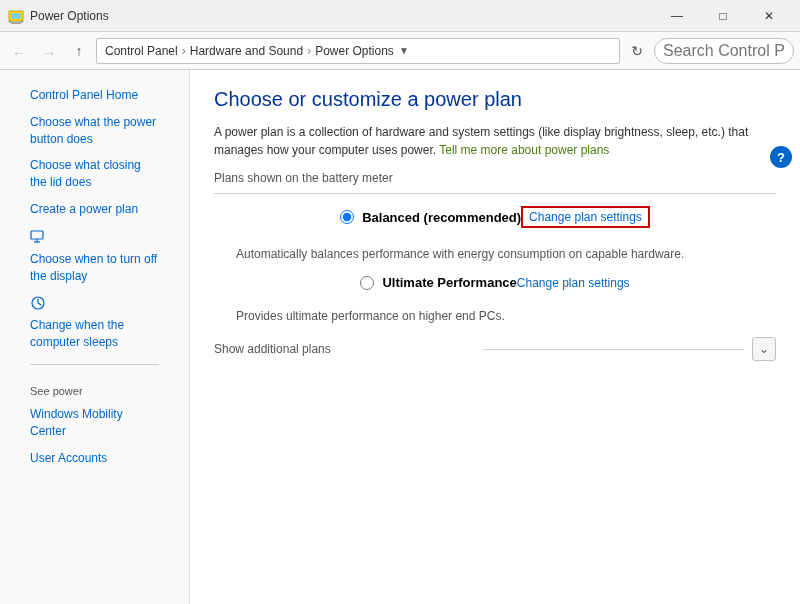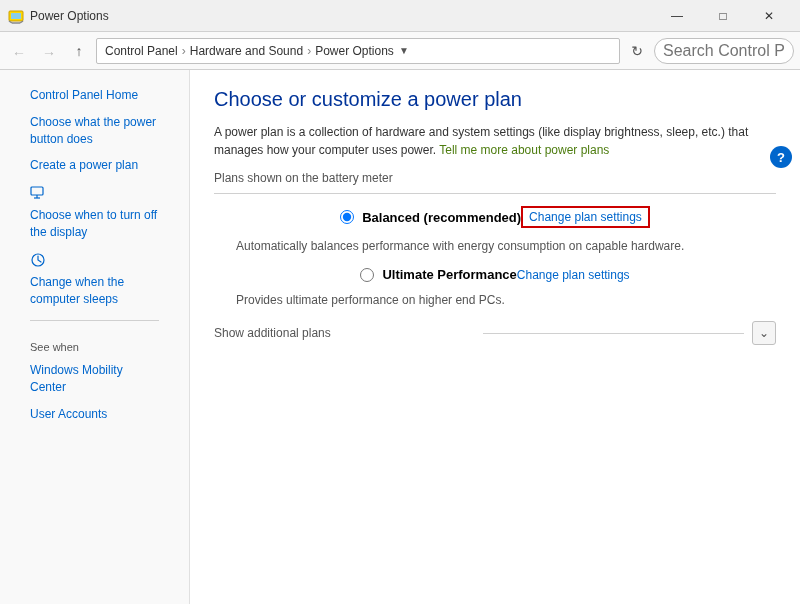--- a/index.html
+++ b/index.html
@@ -173,21 +173,21 @@
       width: 14px; height: 14px; cursor: pointer;
     }
     .plan-name {
       font-size: 13px;
       font-weight: 600;
       color: #000;
     }
     .plan-desc {
       font-size: 12px;
       color: #555;
-      margin-top: 11px;
+      margin-top: 19px;
       margin-left: 22px;
     }
     .change-settings-link {
       color: #0066cc;
       text-decoration: none;
       font-size: 12px;
       cursor: pointer;
       white-space: nowrap;
     }
     .change-settings-link.highlighted {
@@ -285,20 +285,23 @@
 <div class="main-layout">
 
   <div class="sidebar">
     <div class="sidebar-item">
       <span>Control Panel Home</span>
     </div>
     <div class="sidebar-item">
       <span>Choose what the power button does</span>
     </div>
     <div class="sidebar-item">
+      <span>Choose what closing the lid does</span>
+    </div>
+    <div class="sidebar-item">
       <span>Create a power plan</span>
     </div>
     <div class="sidebar-item with-icon">
       <span class="item-icon">
         <svg viewBox="0 0 16 16" fill="none" width="16" height="16">
             <rect x="1" y="2" width="12" height="8" rx="1" stroke="#0066cc" stroke-width="1.2" fill="none"></rect>
             <line x1="7" y1="10" x2="7" y2="13" stroke="#0066cc" stroke-width="1.2"></line>
             <line x1="4" y1="13" x2="10" y2="13" stroke="#0066cc" stroke-width="1.2"></line>
           </svg>
       </span>
@@ -309,21 +312,21 @@
         <svg viewBox="0 0 16 16" fill="none" width="16" height="16">
             <path d="M8 2a6 6 0 1 0 6 6A6 6 0 0 0 8 2z" stroke="#0066cc" stroke-width="1.2" fill="none"></path>
             <path d="M8 4v4l3 2" stroke="#0066cc" stroke-width="1.2" stroke-linecap="round"></path>
           </svg>
       </span>
       <span>Change when the computer sleeps</span>
     </div>
 
     <hr class="sidebar-divider">
 
-    <div class="sidebar-section-label">See when</div>
+    <div class="sidebar-section-label">See power</div>
     <div class="sidebar-item">
       <span>Windows Mobility Center</span>
     </div>
     <div class="sidebar-item">
       <span>User Accounts</span>
     </div>
   </div>
 
   <div class="content-wrapper" style="flex:1; position:relative;">
     <div class="content">

